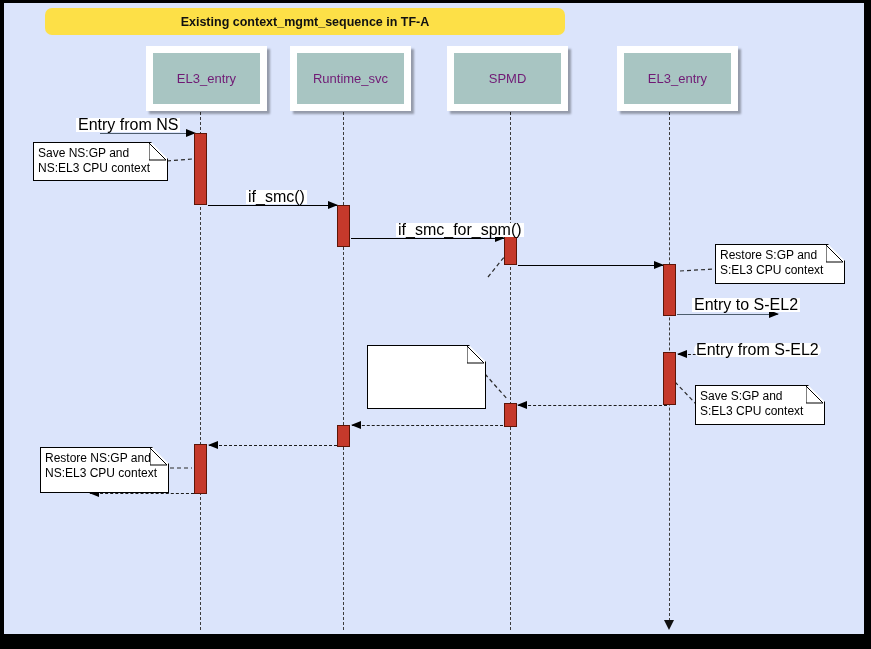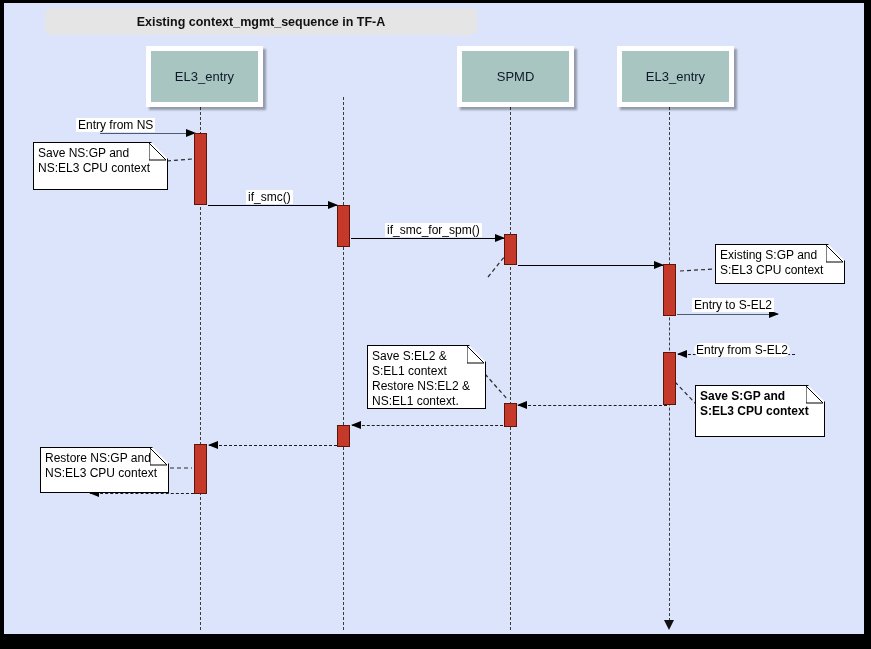--- a/index.html
+++ b/index.html
@@ -1,43 +1,43 @@
 <!DOCTYPE html>
 <html><head>
 <meta charset="utf-8">
 <style>
   html,body{margin:0;padding:0;}
   body{font-family:"Liberation Sans",sans-serif;}
   #frame{position:relative;width:871px;height:649px;background:#000;overflow:hidden;}
   #canvas{position:absolute;left:4px;top:3px;width:860px;height:631px;background:#dbe4fb;}
 
-  .title-banner{position:absolute;left:45px;top:8px;width:432px;height:27px;
-    background:#e5e5e5;border-radius:7px;display:flex;align-items:center;justify-content:center;
+  .title-banner{position:absolute;left:45px;top:8px;width:520px;height:27px;
+    background:#fde047;border-radius:7px;display:flex;align-items:center;justify-content:center;
     font-size:12.5px;font-weight:bold;color:#111;z-index:6;}
 
   .actor{position:absolute;top:46px;width:107px;height:51px;background:#a8c5c2;
-    border:5px solid #ffffff;box-shadow:3px 3px 2px rgba(0,0,0,.32);
-    display:flex;align-items:center;justify-content:center;font-size:13px;color:#0f172a;z-index:4;}
+    border:7px solid #ffffff;box-shadow:3px 3px 2px rgba(0,0,0,.32);
+    display:flex;align-items:center;justify-content:center;font-size:13px;color:#701a75;z-index:4;}
 
   .lifeline{position:absolute;width:0;border-left:1px dashed #3c3c3c;z-index:1;}
 
   .activation{position:absolute;width:13px;background:#c5392b;border:1px solid #5d1507;
     box-sizing:border-box;z-index:3;}
 
   .msg{position:absolute;height:0;z-index:2;}
   .msg.solid{border-top:1px solid #000;}
   .msg.solid-gray{border-top:1.4px solid #4d5d6d;}
   .msg.dashed{border-top:1.3px dashed #1d1d1d;}
   .ah{position:absolute;width:0;height:0;border-style:solid;}
   .ah-r{right:-1px;top:-5px;border-width:4.5px 0 4.5px 10px;border-color:transparent transparent transparent #000;}
   .ah-l{left:-1px;top:-5px;border-width:4.5px 10px 4.5px 0;border-color:transparent #000 transparent transparent;}
   .ah-down{position:absolute;width:0;height:0;border-style:solid;
     border-width:10px 5.5px 0 5.5px;border-color:#111 transparent transparent transparent;z-index:3;}
 
-  .msg-label{position:absolute;font-size:12px;color:#000;background:#ffffff;
+  .msg-label{position:absolute;font-size:16px;color:#000;background:#ffffff;
     padding:0 2px;white-space:nowrap;z-index:5;line-height:14px;}
 
   .note{position:absolute;background:#ffffff;border:1px solid #000;box-sizing:border-box;
     padding:3px 4px 2px 4px;font-size:12px;line-height:15px;color:#000;z-index:5;
     clip-path:polygon(0 0,calc(100% - 17px) 0,100% 17px,100% 100%,0 100%);
     box-shadow:2px 2px 2px rgba(0,0,0,.18);}
   .note-text{white-space:pre-line;}
   .note .fold{position:absolute;top:0;right:0;}
 
   .overlay{position:absolute;left:0;top:0;z-index:2;pointer-events:none;}
@@ -50,21 +50,22 @@
 
   <div class="title-banner">Existing context_mgmt_sequence in TF-A</div>
 
   <div class="lifeline" style="left:200px;top:97px;height:533px;"></div>
   <div class="lifeline" style="left:343px;top:97px;height:533px;"></div>
   <div class="lifeline" style="left:510px;top:97px;height:533px;"></div>
   <div class="lifeline" style="left:669px;top:97px;height:524px;"></div>
   <div class="ah-down" style="left:664px;top:620px;"></div>
 
   <div class="actor" style="left:146px;">EL3_entry</div>
-  <div class="actor" style="left:457px;">SPMD</div>
+  <div class="actor" style="left:290px;">Runtime_svc</div>
+  <div class="actor" style="left:447px;">SPMD</div>
   <div class="actor" style="left:617px;">EL3_entry</div>
 
   <div class="activation" style="left:194px;top:133px;height:72px;"></div>
   <div class="activation" style="left:337px;top:205px;height:42px;"></div>
   <div class="activation" style="left:504px;top:234px;height:31px;"></div>
   <div class="activation" style="left:663px;top:264px;height:52px;"></div>
   <div class="activation" style="left:663px;top:352px;height:53px;"></div>
   <div class="activation" style="left:504px;top:403px;height:24px;"></div>
   <div class="activation" style="left:337px;top:425px;height:22px;"></div>
   <div class="activation" style="left:194px;top:444px;height:50px;"></div>
@@ -75,21 +76,21 @@
   <div class="msg-label" style="left:76px;top:118px;">Entry from NS</div>
 
   <div class="msg solid" style="left:208px;top:205px;width:129px;">
       <span class="ah ah-r"></span>
     </div>
   <div class="msg-label" style="left:246px;top:190px;">if_smc()</div>
 
   <div class="msg solid" style="left:351px;top:238px;width:153px;">
       <span class="ah ah-r"></span>
     </div>
-  <div class="msg-label" style="left:385px;top:223px;">if_smc_for_spm()</div>
+  <div class="msg-label" style="left:396px;top:223px;">if_smc_for_spm()</div>
 
   <div class="msg solid" style="left:518px;top:265px;width:145px;">
       <span class="ah ah-r"></span>
     </div>
 
   <div class="msg solid-gray" style="left:677px;top:314px;width:101px;">
       <span class="ah ah-r"></span>
     </div>
   <div class="msg-label" style="left:692px;top:298px;">Entry to S-EL2</div>
 
@@ -104,46 +105,42 @@
   <div class="msg dashed" style="left:352px;top:425px;width:151px;">
       <span class="ah ah-l"></span>
     </div>
   <div class="msg dashed" style="left:209px;top:445px;width:128px;">
       <span class="ah ah-l"></span>
     </div>
   <div class="msg dashed" style="left:90px;top:493px;width:104px;">
       <span class="ah ah-l"></span>
     </div>
 
-  <div class="note" style="left:33px;top:142px;width:135px;height:48px;">
+  <div class="note" style="left:33px;top:142px;width:135px;height:39px;">
     <span class="note-text">Save NS:GP and
 NS:EL3 CPU context</span>
     <svg class="fold" width="18" height="18" viewBox="0 0 18 18">
         <path d="M0,0 L17,17 L0,17 Z" fill="#fff" stroke="#000" stroke-width="1"></path>
       </svg>
   </div>
   <div class="note" style="left:715px;top:244px;width:130px;height:40px;">
-    <span class="note-text">Existing S:GP and
+    <span class="note-text">Restore S:GP and
 S:EL3 CPU context</span>
     <svg class="fold" width="18" height="18" viewBox="0 0 18 18">
         <path d="M0,0 L17,17 L0,17 Z" fill="#fff" stroke="#000" stroke-width="1"></path>
       </svg>
   </div>
-  <div class="note" style="left:695px;top:385px;width:130px;height:52px;font-weight:bold;">
+  <div class="note" style="left:695px;top:385px;width:130px;height:40px;">
     <span class="note-text">Save S:GP and
 S:EL3 CPU context</span>
     <svg class="fold" width="18" height="18" viewBox="0 0 18 18">
         <path d="M0,0 L17,17 L0,17 Z" fill="#fff" stroke="#000" stroke-width="1"></path>
       </svg>
   </div>
   <div class="note" style="left:367px;top:345px;width:119px;height:64px;">
-    <span class="note-text">Save S:EL2 &amp;
-S:EL1 context
-Restore NS:EL2 &amp;
-NS:EL1 context.</span>
     <svg class="fold" width="18" height="18" viewBox="0 0 18 18">
         <path d="M0,0 L17,17 L0,17 Z" fill="#fff" stroke="#000" stroke-width="1"></path>
       </svg>
   </div>
   <div class="note" style="left:40px;top:447px;width:129px;height:46px;">
     <span class="note-text">Restore NS:GP and
 NS:EL3 CPU context</span>
     <svg class="fold" width="18" height="18" viewBox="0 0 18 18">
         <path d="M0,0 L17,17 L0,17 Z" fill="#fff" stroke="#000" stroke-width="1"></path>
       </svg>

